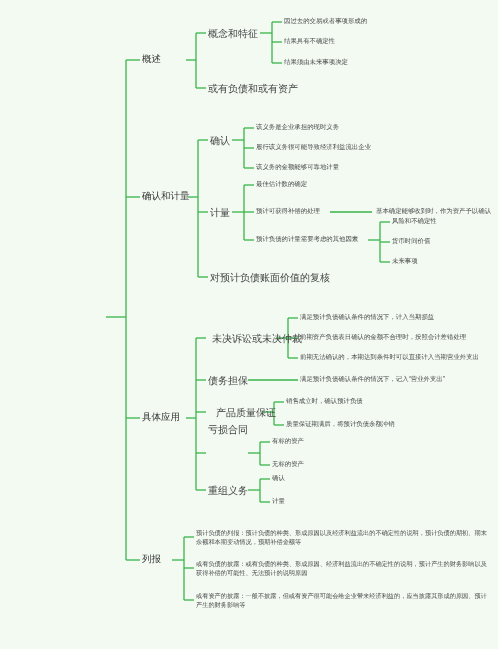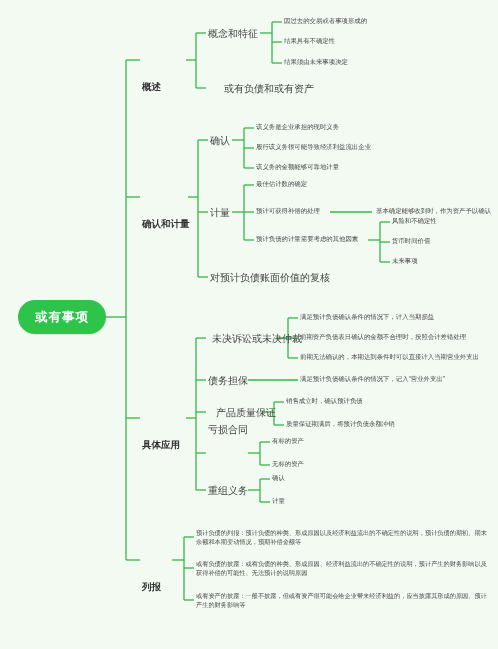--- a/index.html
+++ b/index.html
@@ -15,21 +15,21 @@
   svg.links path{fill:none;stroke:#39b54a;stroke-width:1.3;}
   .node{position:absolute;color:#3a3a3a;line-height:1.35;white-space:nowrap;}
   .root{
     left:18px;top:300px;width:88px;height:34px;
     background:#2ec44b;border-radius:17px;
     color:#ffffff;font-size:12.5px;font-weight:bold;
     display:flex;align-items:center;justify-content:center;
     box-shadow:0 1px 2px rgba(0,0,0,.10);
     letter-spacing:1px;
   }
-  .lvl1{font-size:9.5px;color:#333;font-weight:bold;margin-top:28px;}
+  .lvl1{font-size:9.5px;color:#333;font-weight:normal;}
   .lvl2{font-size:10px;color:#444;}
   .lvl3{font-size:6.4px;color:#4a4a4a;}
   .para{font-size:6.2px;color:#4a4a4a;white-space:normal;line-height:1.5;}
 </style>
 </head>
 <body>
 
 <div id="map">
 
   <svg class="links" viewBox="0 0 498 649">
@@ -112,25 +112,24 @@
     <path d="M260,479 H270"></path>
     <path d="M260,502 H270"></path>
 
     <path d="M172,560 H184"></path>
     <path d="M184,537 V600"></path>
     <path d="M184,537 H194"></path>
     <path d="M184,568 H194"></path>
     <path d="M184,600 H194"></path>
   </svg>
 
-  <div class="node root">或有事项</div>
 
   <div class="node lvl1" style="left:142px;top:53px;">概述</div>
   <div class="node lvl2" style="left:208px;top:27px;">概念和特征</div>
-  <div class="node lvl2" style="left:208px;top:82px;margin-left:16px;">或有负债和或有资产</div>
+  <div class="node lvl2" style="left:208px;top:82px;">或有负债和或有资产</div>
   <div class="node lvl3" style="left:284px;top:17px;">因过去的交易或者事项形成的</div>
   <div class="node lvl3" style="left:284px;top:37px;">结果具有不确定性</div>
   <div class="node lvl3" style="left:284px;top:58px;">结果须由未来事项决定</div>
 
   <div class="node lvl1" style="left:142px;top:190px;">确认和计量</div>
   <div class="node lvl2" style="left:210px;top:134px;">确认</div>
   <div class="node lvl2" style="left:210px;top:206px;">计量</div>
   <div class="node lvl2" style="left:210px;top:271px;">对预计负债账面价值的复核</div>
 
   <div class="node lvl3" style="left:256px;top:123px;">该义务是企业承担的现时义务</div>

